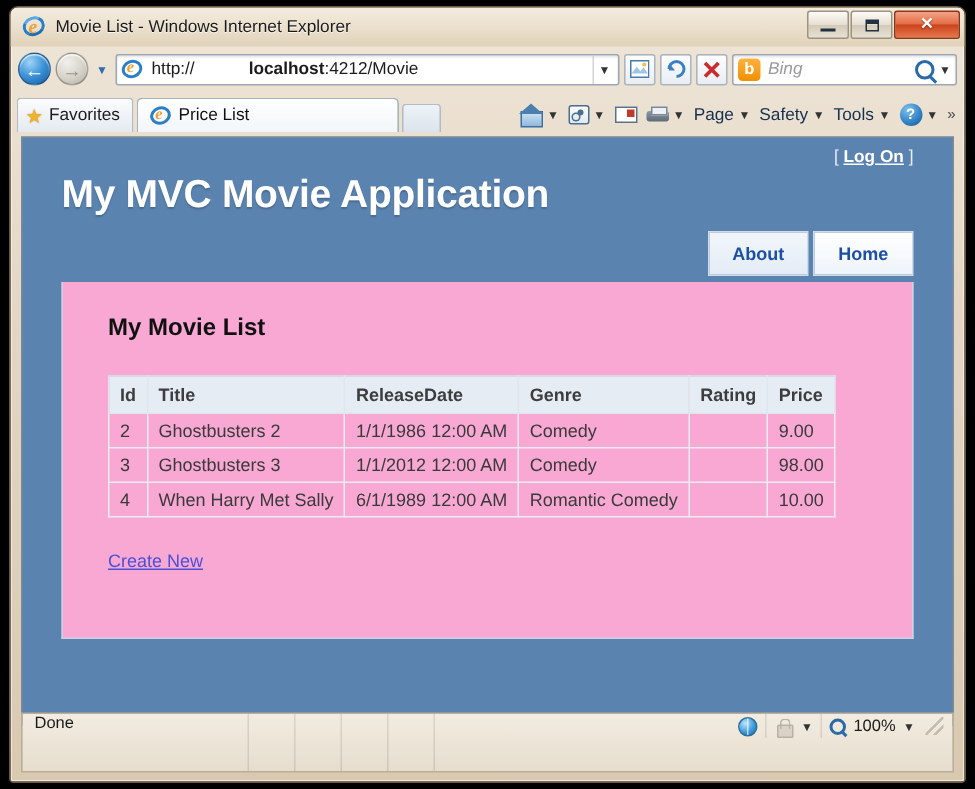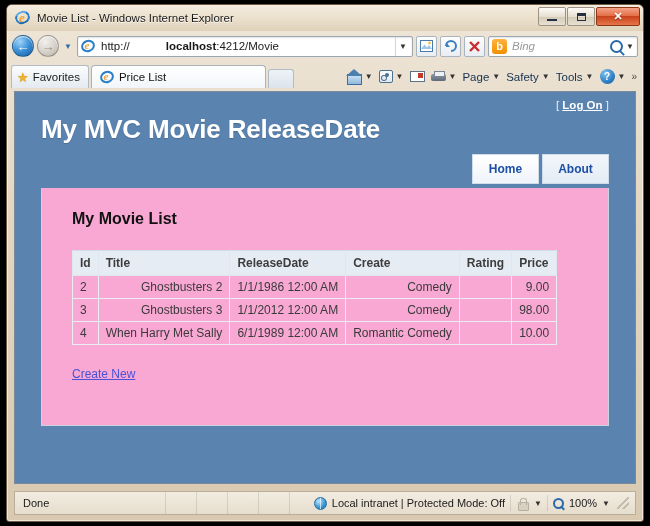--- a/index.html
+++ b/index.html
@@ -334,43 +334,42 @@
     padding: 5px 7px;
     border: 1px solid #dfe6ee;
     border-top-color: #d2dbe6;
     white-space: nowrap;
   }
   table.grid td {
     padding: 4px 7px;
     border: 1px solid #e8edf3;
     color: #3a3a3a;
     white-space: nowrap;
-    text-align: right;
   }
   table.grid th.num, table.grid td.num { text-align: left; }
   table.grid th.rating { text-align: right; }
   table.grid td.rating { width: 42px; }
   table.grid th.price { text-align: left; }
 
   .create-new {
     display: inline-block;
     margin-top: 22px;
     font-size: 12px;
     color: #4a52d6;
     text-decoration: underline;
   }
 
   
   .statusbar {
     position: absolute;
     left: 7px; right: 7px; bottom: 6px;
-    height: 24px;
+    height: 40px;
     background: linear-gradient(180deg,#f2ece1 0%, #e6ddcd 100%);
     border: 1px solid #b9ae9a;
-    display: flex; align-items: center;
+    display: flex; align-items: flex-start;
     font-size: 11px; color: #1b1b1b;
   }
   .st-done { padding-left: 8px; min-width: 150px; }
   .st-zone {
     margin-left: auto;
     display: flex; align-items: center; gap: 5px;
     padding-right: 6px;
   }
   .globe {
     width: 13px; height: 13px; border-radius: 50%;
@@ -525,37 +524,37 @@
   </div>
 
   <div class="viewport">
 
     <div class="site-header">
       <div class="logon">
         <span>[</span>
         <a href="#">Log On</a>
         <span>]</span>
       </div>
-      <div class="site-title">My MVC Movie ReleaseDate</div>
+      <div class="site-title">My MVC Movie Application</div>
       <div class="menu">
+        <div class="mitem">About</div>
         <div class="mitem active">Home</div>
-        <div class="mitem">About</div>
       </div>
     </div>
 
     <div class="content-panel">
       <div class="page-h2">My Movie List</div>
 
       <table class="grid">
         <thead>
           <tr>
             <th class="num">Id</th>
             <th>Title</th>
             <th>ReleaseDate</th>
-            <th>Create</th>
+            <th>Genre</th>
             <th class="rating">Rating</th>
             <th class="price">Price</th>
           </tr>
         </thead>
         <tbody>
           <tr>
             <td class="num">2</td>
             <td>Ghostbusters 2</td>
             <td>1/1/1986 12:00 AM</td>
             <td>Comedy</td>
@@ -587,21 +586,20 @@
 
   <div class="statusbar">
     <span class="st-done">Done</span>
     <span class="st-div"></span>
     <span class="st-div" style="margin-left:30px"></span>
     <span class="st-div" style="margin-left:30px"></span>
     <span class="st-div" style="margin-left:30px"></span>
     <span class="st-div" style="margin-left:30px"></span>
     <div class="st-zone">
       <span class="globe"></span>
-      <span>Local intranet | Protected Mode: Off</span>
       <span class="st-div" style="height:16px"></span>
       <span class="lock-ico"></span>
       <span class="tiny-caret">▼</span>
       <span class="st-div" style="height:16px"></span>
       <span class="zoom-mag"></span>
       <span>100%</span>
       <span class="tiny-caret">▼</span>
       <span class="grip"></span>
     </div>
   </div>

